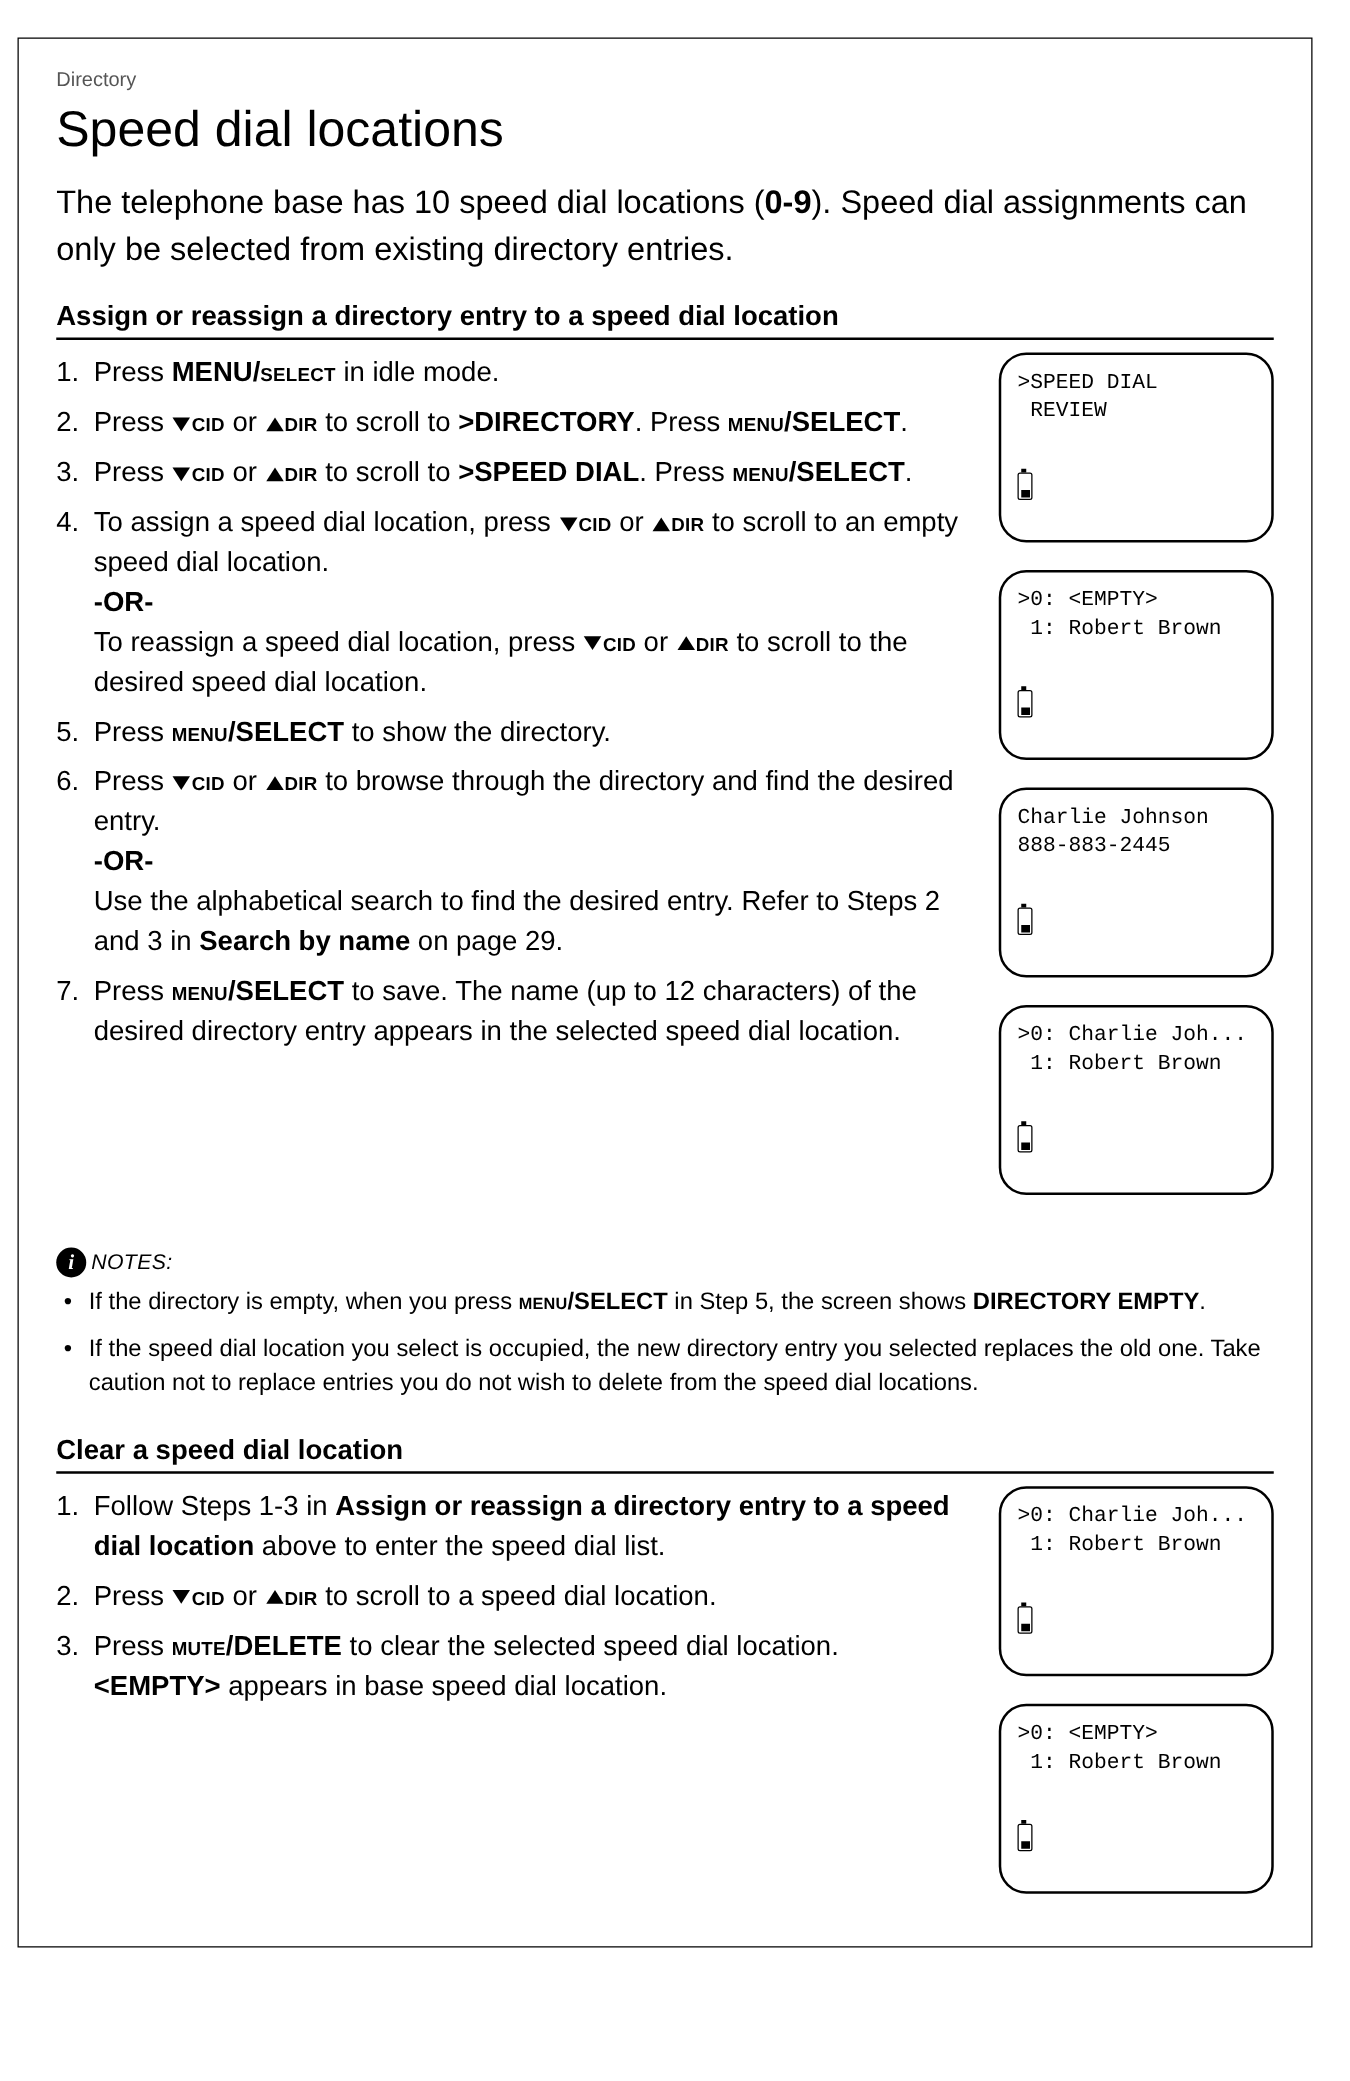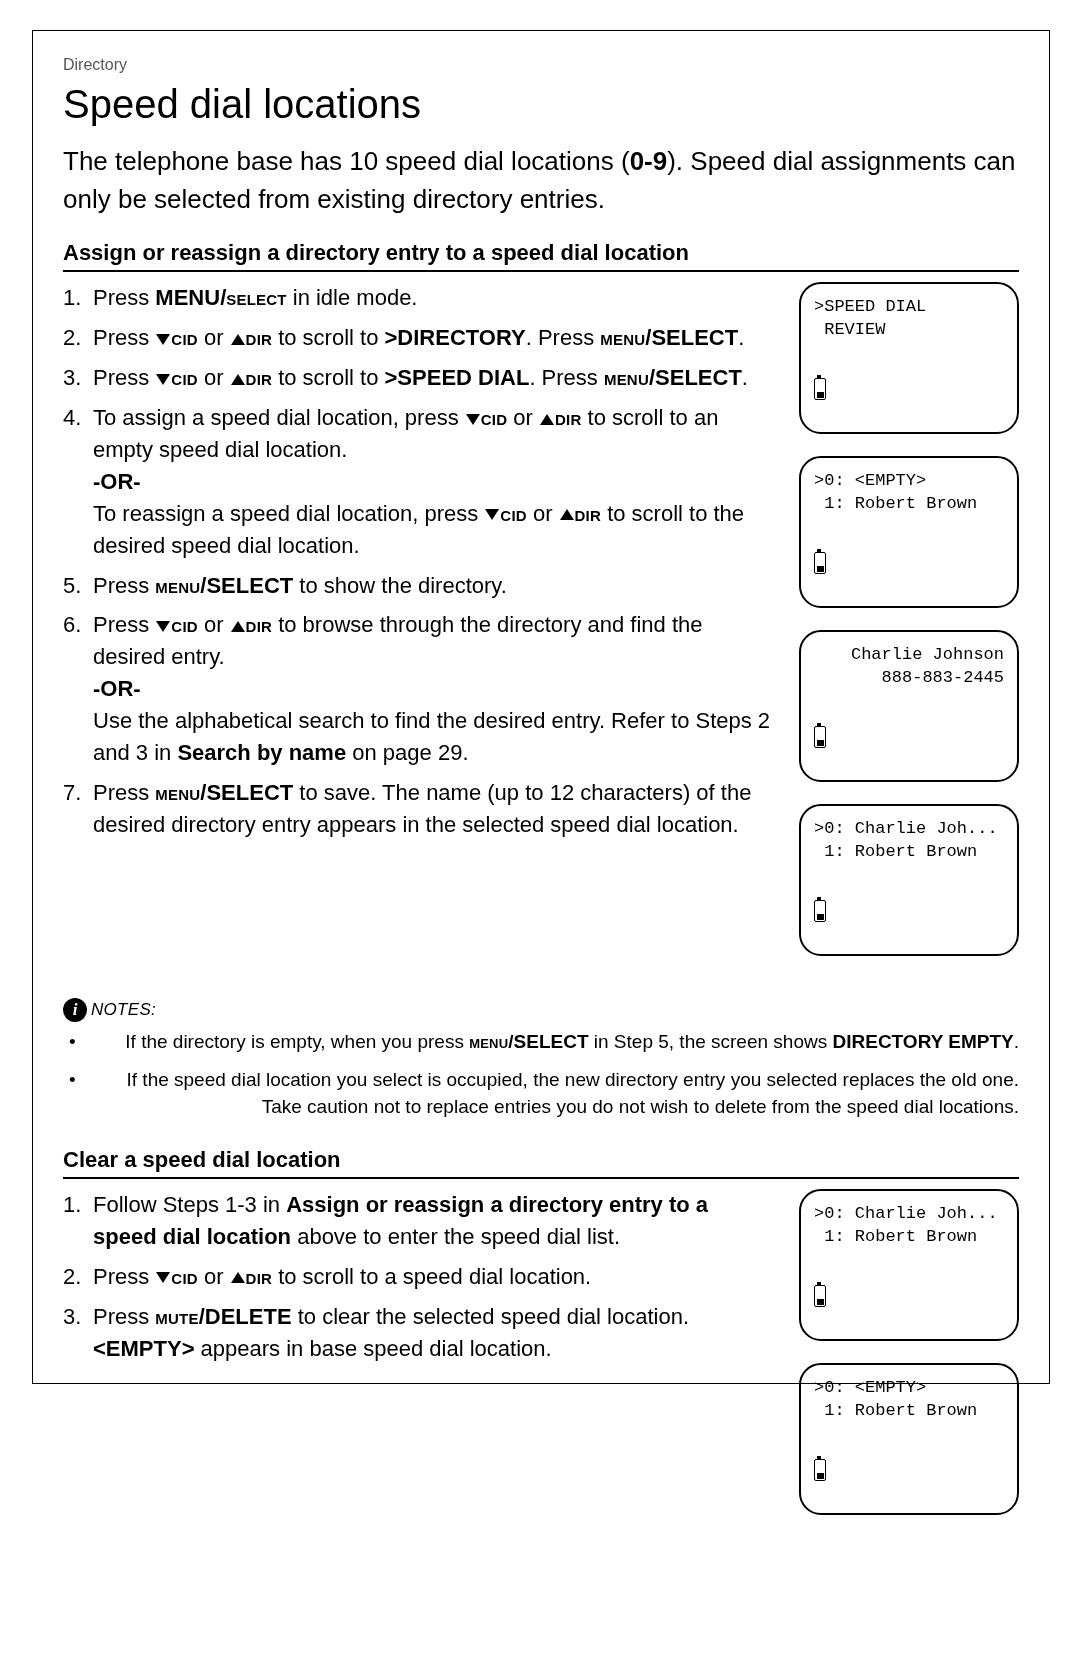--- a/index.html
+++ b/index.html
@@ -6,23 +6,23 @@
   body {
     background: #fff;
     width: 1080px;
     height: 1665px;
     font-family: Arial, Helvetica, sans-serif;
     color: #000;
     position: relative;
   }
   .page {
     border: 1.5px solid #000;
-    margin: 30px 30px 30px 32px;
+    margin: 30px 30px 30px 14px;
     padding: 25px 30px 50px 30px;
-    height: 1354px;
+    height: 1528px;
     position: relative;
   }
   .breadcrumb {
     font-size: 16px;
     color: #555;
     margin-bottom: 8px;
   }
   .title {
     font-size: 40px;
     font-weight: 400;
@@ -73,21 +73,21 @@
     border-radius: 22px;
     padding: 12px 13px 13px 13px;
     margin-bottom: 22px;
     height: 152px;
     position: relative;
     font-family: "Courier New", monospace;
     font-size: 17px;
     line-height: 1.35;
   }
   .screen .line { white-space: pre; }
-  .screen .center { text-align: right; }
+  .screen .center { text-align: left; }
   .batt {
     position: absolute;
     left: 13px;
     bottom: 32px;
     width: 12px; height: 22px;
     border: 1.5px solid #000;
     border-radius: 2px;
   }
   .batt::before {
     content: "";
@@ -121,21 +121,21 @@
     font-weight: bold;
     font-style: italic;
     font-size: 17px;
   }
   .notes-label {
     font-style: italic;
     font-weight: normal;
     font-size: 17px;
     letter-spacing: 0.3px;
   }
-  ul.notes { list-style: none; padding: 0; margin-bottom: 26px; text-align: right; }
+  ul.notes { list-style: none; padding: 0; margin-bottom: 26px; }
   ul.notes > li {
     font-size: 19px;
     line-height: 1.45;
     padding-left: 26px;
     position: relative;
     margin-bottom: 10px;
   }
   ul.notes > li::before {
     content: "•";
     position: absolute; left: 6px; top: 0;

